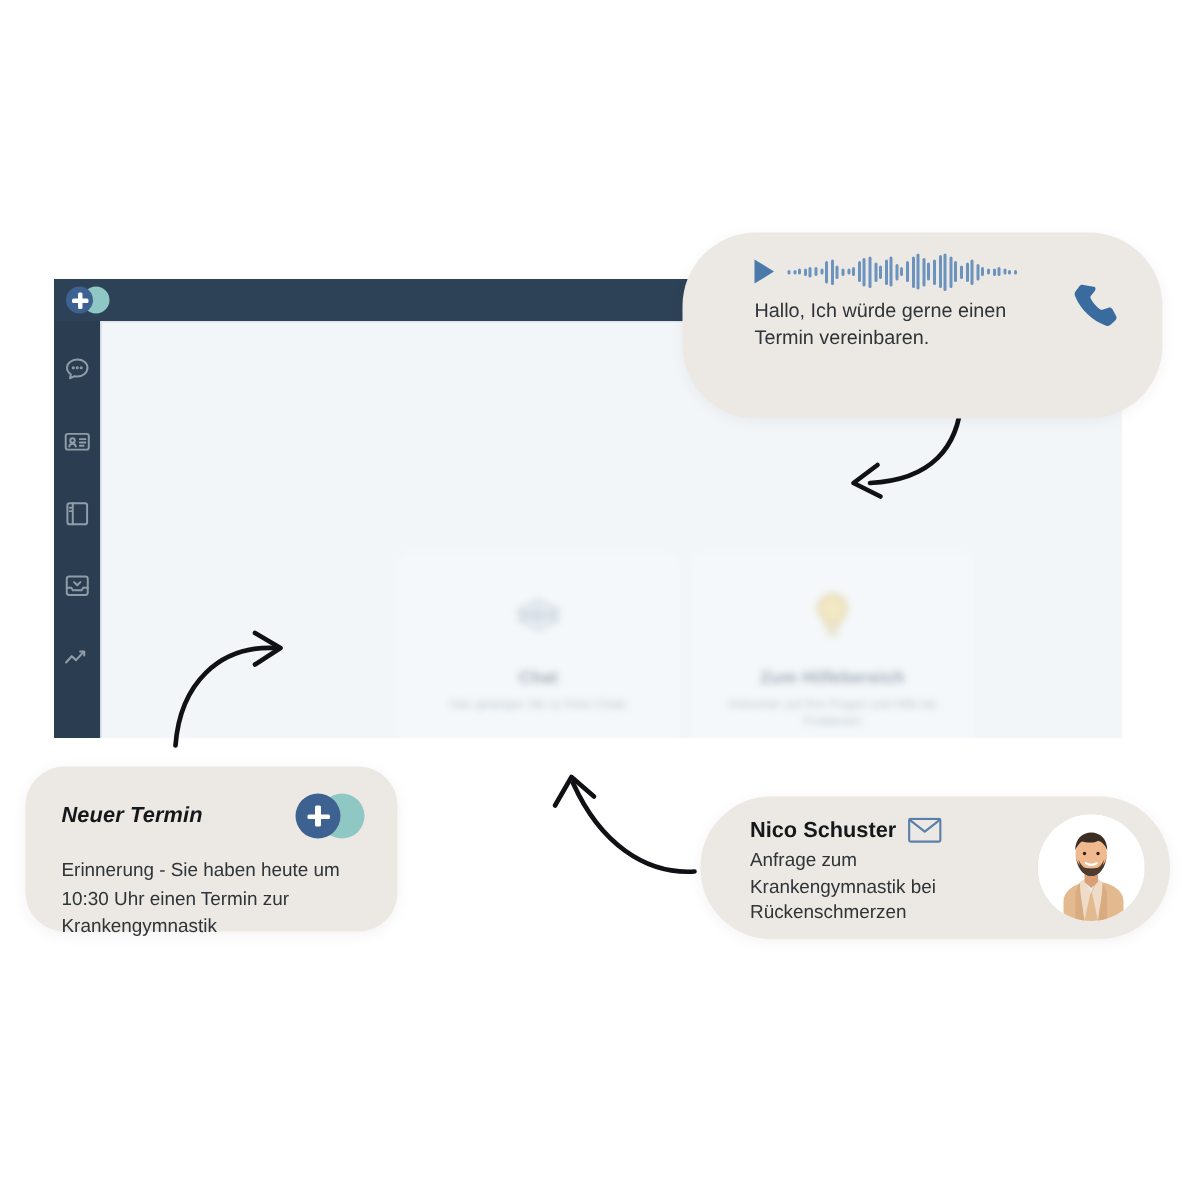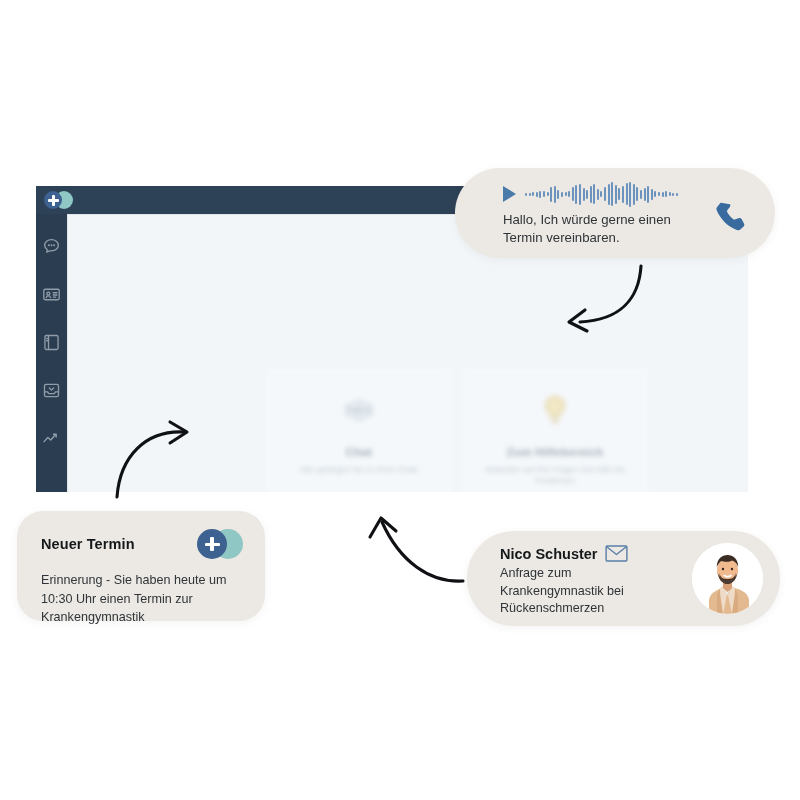--- a/index.html
+++ b/index.html
@@ -133,22 +133,22 @@
 
   
   .float-card {
     position: absolute;
     background: #ece9e4;
     box-shadow: 0 2px 10px rgba(0,0,0,0.05);
   }
 
   
   #voice-card {
-    left: 455px; top: 168px;
-    width: 320px; height: 90px;
+    left: 455px; top: 155px;
+    width: 320px; height: 124px;
     border-radius: 49px;
     padding: 16px 24px 0 48px;
   }
   #voice-row {
     display: flex;
     align-items: center;
     gap: 9px;
     height: 20px;
   }
   #play-icon {
@@ -189,20 +189,21 @@
   #termin-card {
     left: 17px; top: 511px;
     width: 248px; height: 110px;
     border-radius: 26px;
     padding: 18px 22px 0 24px;
   }
   #termin-head {
     display: flex;
     align-items: center;
     justify-content: space-between;
+    font-style: italic;
   }
   #termin-title {
     font-size: 14.5px;
     font-weight: bold;
     color: #15181b;
     letter-spacing: .1px;
   }
   #termin-logo { width: 46px; height: 30px; }
   #termin-logo .c-teal { left: 16px; top: 0px; width: 30px; height: 30px; }
   #termin-logo .c-blue { left: 0px;  top: 0px; width: 30px; height: 30px; }

